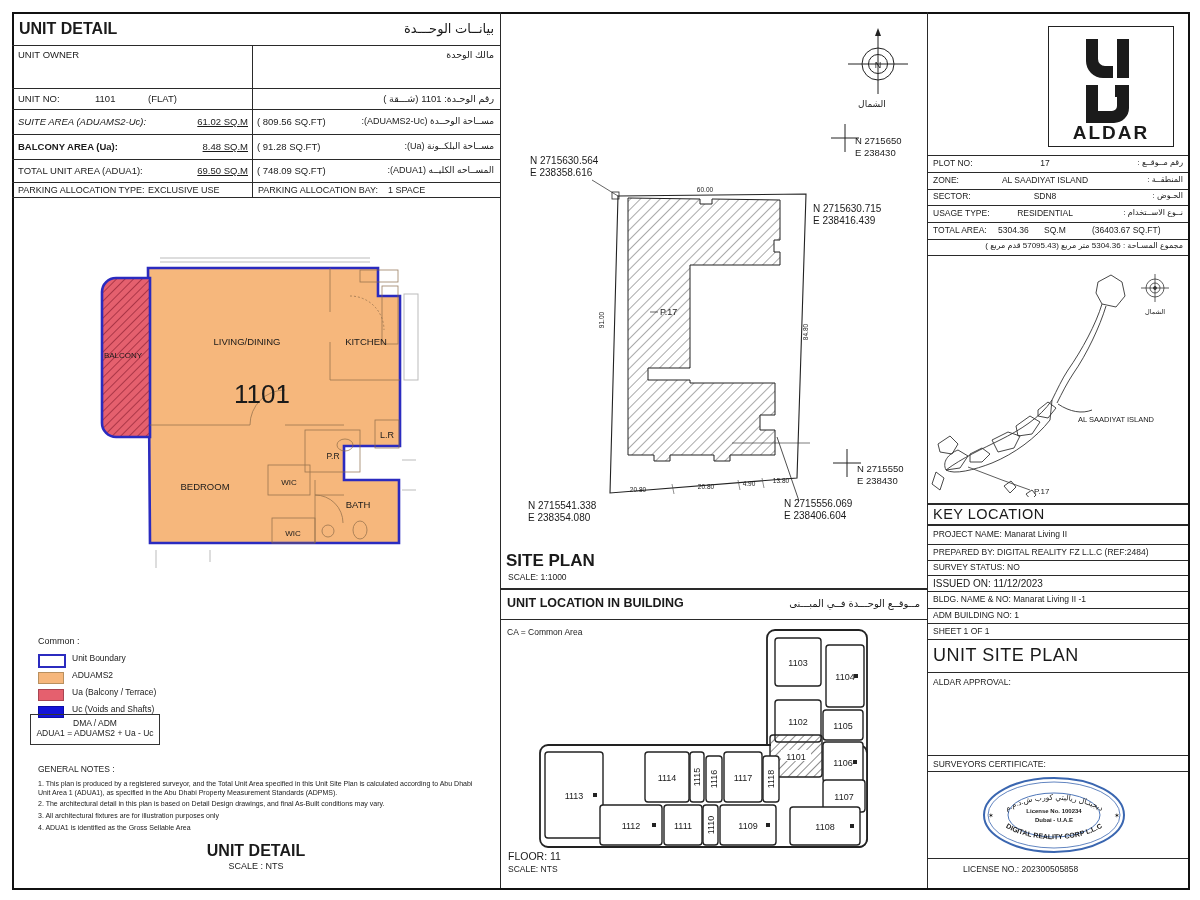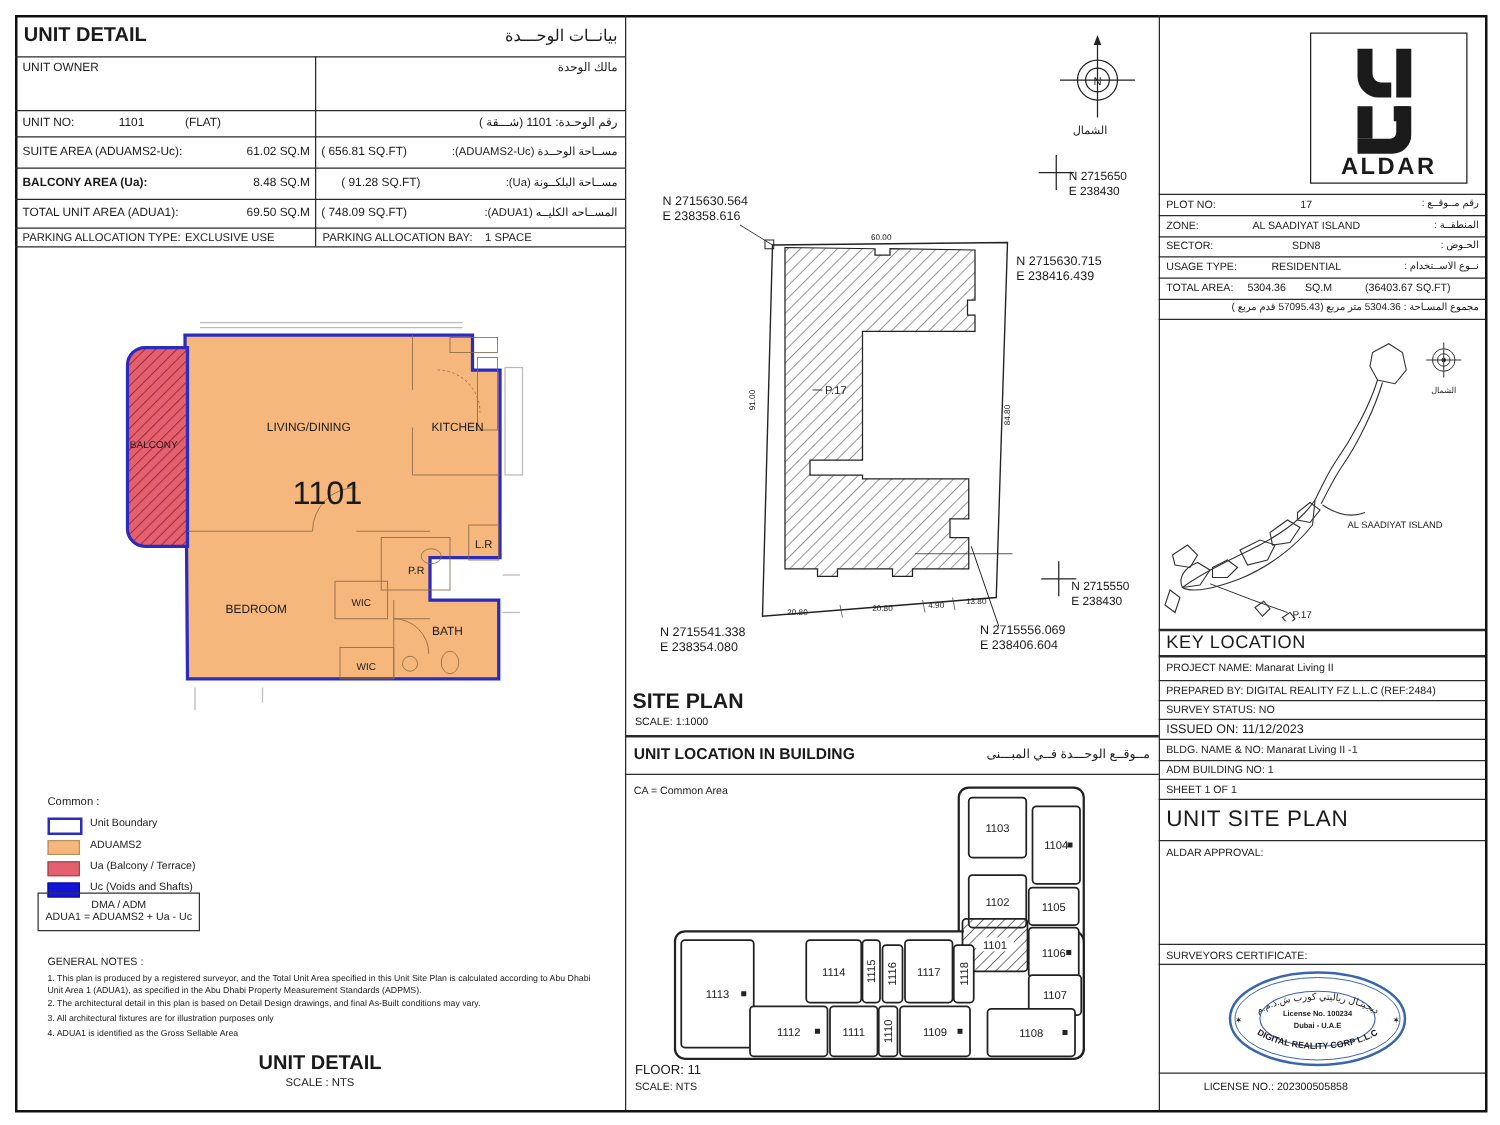--- a/index.html
+++ b/index.html
@@ -4,21 +4,21 @@
 <style>
   html,body{margin:0;padding:0;background:#e9e9e9;}
   #page{position:relative;width:1200px;height:900px;background:#ffffff;overflow:hidden;
         font-family:"Liberation Sans","DejaVu Sans",sans-serif;color:#1a1a1a;}
   .t{position:absolute;white-space:nowrap;color:#1a1a1a;}
   .wrap{white-space:normal;}
   .hl{position:absolute;height:1px;background:#2a2a2a;}
   .vl{position:absolute;width:1px;background:#2a2a2a;}
   .b{font-weight:bold;}
   .rtl{direction:rtl;}
-  .right{text-align:right;}
+  .right{text-align:right;text-decoration:underline;}
   .center{text-align:center;}
   #outer-border{position:absolute;left:12px;top:12px;width:1174px;height:874px;border:2px solid #111;}
   .swatch{position:absolute;width:24px;height:10px;}
   #dma-box{position:absolute;left:30px;top:714px;width:128px;height:29px;border:1.2px solid #333;text-align:center;}
   #logo-box{position:absolute;left:1048px;top:26px;width:124px;height:119px;border:1.5px solid #222;}
   svg{position:absolute;}
   svg text{font-family:"Liberation Sans","DejaVu Sans",sans-serif;fill:#1a1a1a;}
 </style>
 </head>
 <body>
@@ -42,28 +42,28 @@
   <div class="vl" style="left:252px;top:45px;height:152px;"></div>
 
   <div class="t" style="left:18px;top:49px;font-size:9.5px;">UNIT OWNER</div>
   <div class="t rtl" style="left:330px;top:49px;width:164px;font-size:9.5px;">مالك الوحدة</div>
 
   <div class="t" style="left:18px;top:93px;font-size:9.5px;">UNIT NO:</div>
   <div class="t" style="left:95px;top:93px;font-size:9.5px;">1101</div>
   <div class="t" style="left:148px;top:93px;font-size:9.5px;">(FLAT)</div>
   <div class="t rtl" style="left:300px;top:93px;width:194px;font-size:9.5px;">رقم الوحـدة:   1101   (شـــقة )</div>
 
-  <div class="t" style="left:18px;top:116px;font-size:9.5px;">SUITE AREA (ADUAMS2-Uc):</div>
+  <div class="t" style="left:18px;top:116px;font-size:9.5px;font-style:italic;">SUITE AREA (ADUAMS2-Uc):</div>
   <div class="t right" style="left:158px;top:116px;width:90px;font-size:9.5px;">61.02  SQ.M</div>
-  <div class="t" style="left:257px;top:116px;font-size:9.5px;">( 656.81   SQ.FT)</div>
+  <div class="t" style="left:257px;top:116px;font-size:9.5px;">( 809.56   SQ.FT)</div>
   <div class="t rtl" style="left:340px;top:116px;width:154px;font-size:9px;">مســاحة الوحــدة (ADUAMS2-Uc):</div>
 
   <div class="t" style="left:18px;top:141px;font-size:9.5px;font-weight:bold;">BALCONY AREA (Ua):</div>
   <div class="t right" style="left:158px;top:141px;width:90px;font-size:9.5px;">8.48  SQ.M</div>
-  <div class="t" style="left:257px;top:141px;font-size:9.5px;margin-left:16px;">(  91.28   SQ.FT)</div>
+  <div class="t" style="left:257px;top:141px;font-size:9.5px;">(  91.28   SQ.FT)</div>
   <div class="t rtl" style="left:340px;top:141px;width:154px;font-size:9px;">مســاحة البلكــونة (Ua):</div>
 
   <div class="t" style="left:18px;top:165px;font-size:9.5px;">TOTAL UNIT AREA (ADUA1):</div>
   <div class="t right" style="left:158px;top:165px;width:90px;font-size:9.5px;">69.50  SQ.M</div>
   <div class="t" style="left:257px;top:165px;font-size:9.5px;">( 748.09   SQ.FT)</div>
   <div class="t rtl" style="left:340px;top:165px;width:154px;font-size:9px;">المســاحه الكليــه (ADUA1):</div>
 
   <div class="t" style="left:18px;top:185px;font-size:9px;">PARKING ALLOCATION TYPE:</div>
   <div class="t" style="left:148px;top:185px;font-size:9px;">EXCLUSIVE USE</div>
   <div class="t" style="left:258px;top:185px;font-size:9px;">PARKING ALLOCATION BAY:</div>

